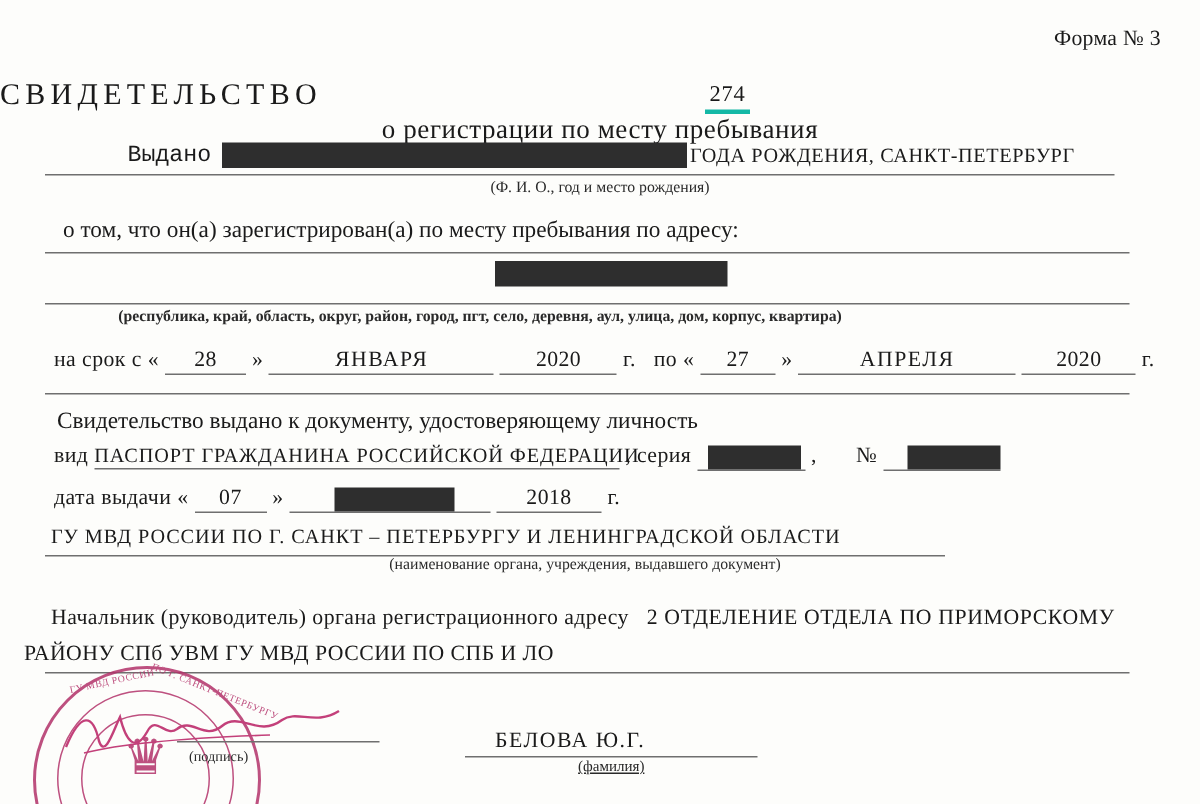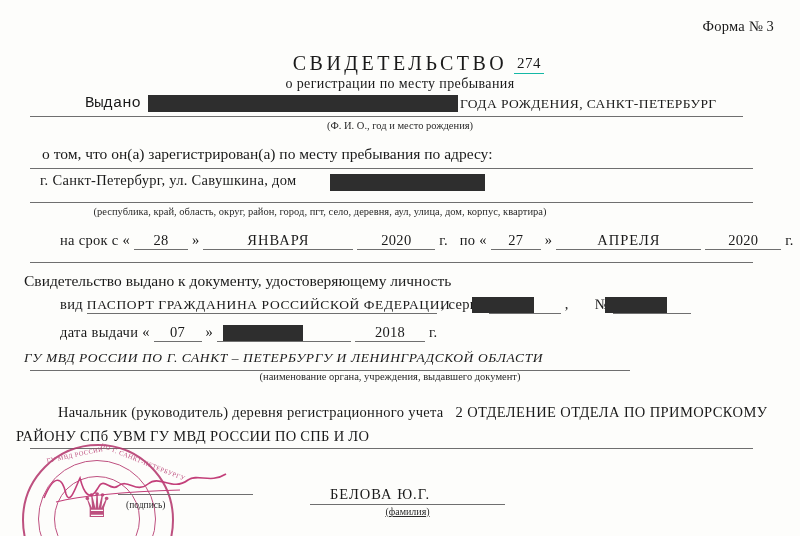--- a/index.html
+++ b/index.html
@@ -22,43 +22,42 @@
   .form-no {
     top: 18px;
     right: 26px;
     font-size: 14.5px;
     letter-spacing: 0.2px;
   }
   .title {
     top: 52px;
     left: 0;
     width: 800px;
-    text-align: center;
+    text-align: left;
     font-size: 20px;
     letter-spacing: 3.5px;
     font-weight: 400;
   }
   .title-num {
     top: 55px;
     left: 470px;
     font-size: 15px;
     letter-spacing: 0.5px;
   }
   .title-num .num-underline {
     display: inline-block;
-    border-bottom: 1px solid #14b8a6;
+    border-bottom: 3px solid #14b8a6;
     padding: 0 3px 1px 3px;
-    margin-left: 44px;
   }
   .subtitle {
     top: 76px;
     left: 0;
     width: 800px;
     text-align: center;
-    font-size: 14px;
+    font-size: 18px;
     letter-spacing: 0.4px;
   }
   .line {
     border-bottom: 1px solid #6f6f6f;
     height: 0;
   }
   .redact {
     background: #2e2e2e;
     display: inline-block;
     vertical-align: middle;
@@ -85,34 +84,34 @@
   .r-vydano-tail { top: 96px; left: 460px; font-size: 13.5px; letter-spacing: 0.4px; }
   .l-vydano { top: 116px; left: 30px; width: 713px; }
   .cap-fio { top: 120px; left: 0; width: 800px; }
 
   .r-otom { top: 145px; left: 42px; }
   .l-otom { top: 168px; left: 30px; width: 723px; }
 
   .r-addr { top: 172px; left: 40px; }
   .r-addr-redact { top: 174px; left: 330px; width: 155px; height: 17px; }
   .l-addr2 { top: 202px; left: 30px; width: 723px; }
-  .cap-addr { top: 206px; left: 0; width: 640px; }
+  .cap-addr { top: 206px; left: 0; width: 640px; font-weight: bold; }
 
   
   .r-term { top: 232px; left: 36px; }
   .l-term { top: 262px; left: 30px; width: 723px; }
 
   
-  .r-doc1 { top: 272px; left: 24px; }
+  .r-doc1 { top: 272px; left: 38px; }
   .r-doc2 { top: 296px; left: 36px; }
   .r-doc2-redact-a { top: 297px; left: 472px; width: 62px; height: 16px; }
   .r-doc2-redact-b { top: 297px; left: 605px; width: 62px; height: 16px; }
   .r-doc3 { top: 324px; left: 36px; }
   .r-doc3-redact { top: 325px; left: 223px; width: 80px; height: 16px; }
-  .r-organ { top: 350px; left: 24px; font-style: italic; }
+  .r-organ { top: 350px; left: 34px; }
   .l-organ { top: 370px; left: 30px; width: 600px; }
   .cap-organ { top: 371px; left: 120px; width: 540px; }
 
   
   .r-chief { top: 404px; left: 34px; }
   .r-chief2 { top: 428px; left: 16px; }
   .l-chief { top: 448px; left: 30px; width: 723px; }
   .cap-chief { top: 449px; left: 120px; width: 540px; }
 
   
@@ -171,21 +170,21 @@
     height: 40px;
     color: #c3407a;
   }
   .sig-underlabel {
     top: 500px;
     left: 126px;
     font-size: 9.5px;
     color: #2a2a2a;
   }
   .u { display: inline-block; border-bottom: 1px solid #6f6f6f; text-align: center; }
-  .nowrap { white-space: nowrap; margin-left: 24px; }
+  .nowrap { white-space: nowrap; }
 </style>
 </head>
 <body>
 
 <div id="page">
 
   <div class="abs form-no">Форма № 3</div>
 
   <div class="abs title">СВИДЕТЕЛЬСТВО</div>
   <div class="abs title-num">
@@ -195,21 +194,20 @@
 
   <div class="abs r-vydano row-label">Выдано</div>
   <div class="abs redact r-vydano-redact"></div>
   <div class="abs r-vydano-tail">ГОДА РОЖДЕНИЯ, САНКТ-ПЕТЕРБУРГ</div>
   <div class="abs line l-vydano"></div>
   <div class="abs caption cap-fio">(Ф. И. О., год и место рождения)</div>
 
   <div class="abs r-otom row-label">о том, что он(а) зарегистрирован(а) по месту пребывания по адресу:</div>
   <div class="abs line l-otom"></div>
 
-  <div class="abs r-addr field-text">г. Санкт-Петербург, ул. Савушкина, дом</div>
   <div class="abs redact r-addr-redact"></div>
   <div class="abs line l-addr2"></div>
   <div class="abs caption cap-addr">(республика, край, область, округ, район, город, пгт, село, деревня, аул, улица, дом, корпус, квартира)</div>
 
   <div class="abs r-term field-text nowrap">
     <span>на срок с</span>
     <span>«</span>
     <span class="u" style="width:54px">28</span>
     <span>»</span>
     <span class="u" style="width:150px; letter-spacing:1px;">ЯНВАРЯ</span>
@@ -248,21 +246,21 @@
     <span class="u" style="width:70px">2018</span>
     <span>г.</span>
   </div>
   <div class="abs redact r-doc3-redact"></div>
 
   <div class="abs r-organ small-caps-text">ГУ  МВД  РОССИИ  ПО  Г. САНКТ – ПЕТЕРБУРГУ  И  ЛЕНИНГРАДСКОЙ ОБЛАСТИ</div>
   <div class="abs line l-organ"></div>
   <div class="abs caption cap-organ">(наименование органа, учреждения, выдавшего документ)</div>
 
   <div class="abs r-chief field-text nowrap">
-    <span>Начальник (руководитель) деревня регистрационного учета</span>
+    <span>Начальник (руководитель) органа регистрационного адресу</span>
     <span style="margin-left:8px; letter-spacing:0.4px;">2 ОТДЕЛЕНИЕ ОТДЕЛА  ПО ПРИМОРСКОМУ</span>
   </div>
   <div class="abs r-chief2 field-text">РАЙОНУ СПб УВМ  ГУ  МВД  РОССИИ  ПО  СПБ  И  ЛО</div>
   <div class="abs line l-chief"></div>
 
   <div class="abs stamp">
     <div class="stamp-inner"></div>
     <div class="stamp-inner2"></div>
     <div class="stamp-txt stamp-top">ГУ МВД РОССИИ</div>
     <div class="stamp-txt stamp-top2">ПО Г. САНКТ-ПЕТЕРБУРГУ</div>

